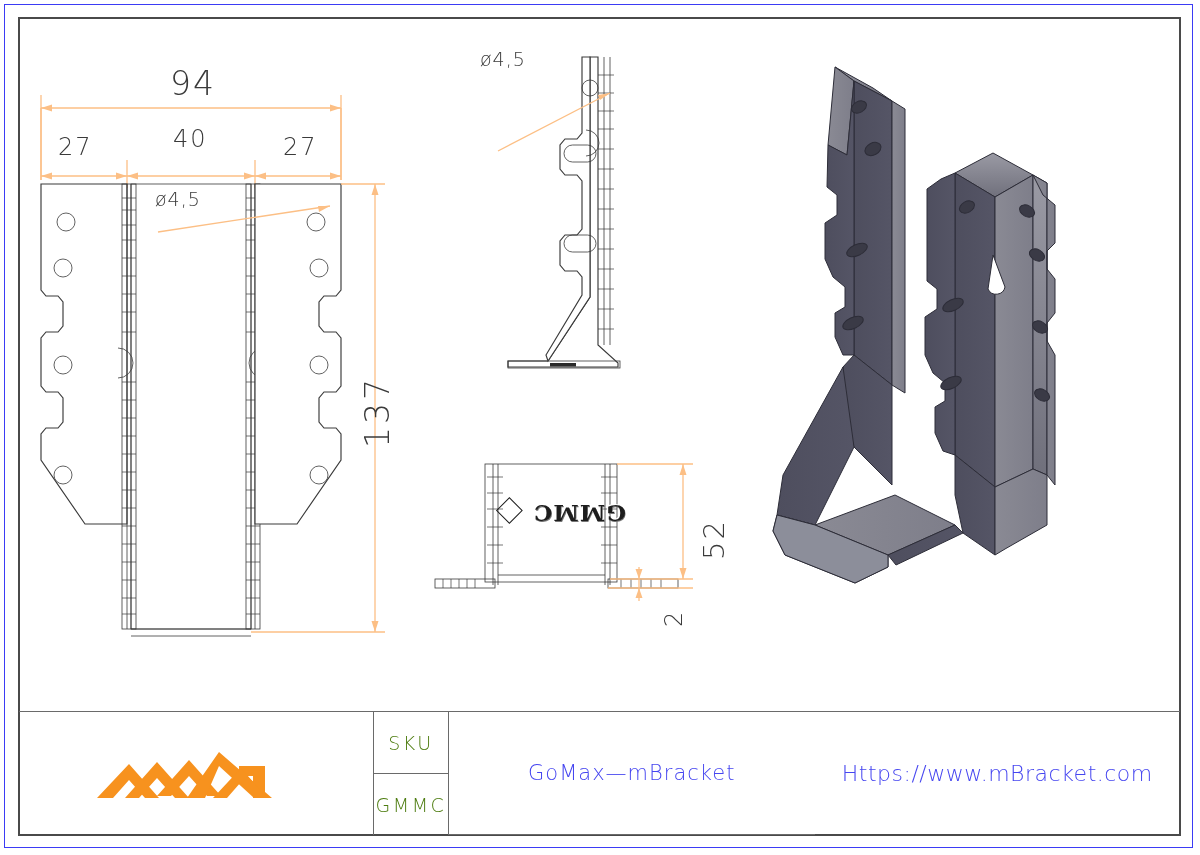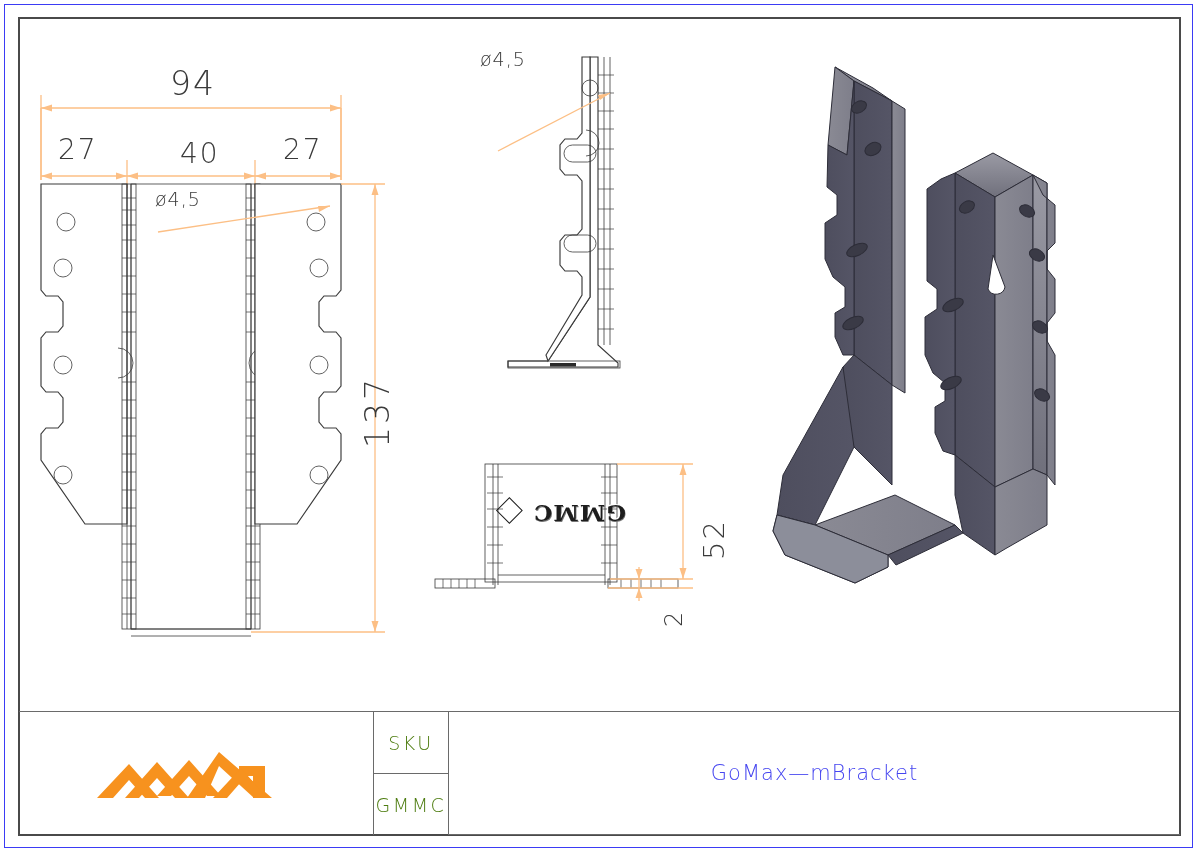--- a/index.html
+++ b/index.html
@@ -35,21 +35,21 @@
 
   
   .logo-wrap{display:flex;flex-direction:column;align-items:center;line-height:1;}
   .logo-text{font-family:"DejaVu Sans",sans-serif;font-weight:bold;font-size:44px;
              color:#111;letter-spacing:-1px;margin-top:-4px;}
 
   
   .dimtxt{position:absolute;font-family:"DejaVu Sans",sans-serif;font-weight:300;
           color:#3a3a3a;white-space:nowrap;}
   .d-94{font-size:33px;letter-spacing:2px;}
-  .d-seg{font-size:28px;letter-spacing:2px;}
+  .d-seg{font-size:24px;letter-spacing:2px;}
   .d-dia{font-size:19px;letter-spacing:1px;}
   .d-137{font-size:33px;letter-spacing:3px;transform:rotate(-90deg);transform-origin:left top;}
   .d-52{font-size:29px;letter-spacing:2px;transform:rotate(-90deg);transform-origin:left top;}
   .d-2{font-size:24px;letter-spacing:2px;transform:rotate(-90deg);transform-origin:left top;}
 
   svg{display:block;}
   .dimline{stroke:#fcbf85;stroke-width:1.3;fill:none;}
   .dimarrow{fill:#fcbf85;}
   .part{stroke:#3a3a3a;stroke-width:1.15;fill:#ffffff;}
   .partthin{stroke:#3a3a3a;stroke-width:0.8;fill:none;}
@@ -185,21 +185,21 @@
       <line class="dimline" x1="311" y1="104" x2="355" y2="104"></line>
       <line class="dimline" x1="221" y1="552" x2="355" y2="552"></line>
       <line class="dimline" x1="345" y1="104" x2="345" y2="552"></line>
       <polygon class="dimarrow" points="345,104 341.5,115 348.5,115"></polygon>
       <polygon class="dimarrow" points="345,552 341.5,541 348.5,541"></polygon>
     </g>
   </svg>
 
   <span class="dimtxt d-94" style="left:170px;top:64px;">94</span>
   <span class="dimtxt d-seg" style="left:58px;top:133px;">27</span>
-  <span class="dimtxt d-seg" style="left:173px;top:137px;margin-left:7px;">40</span>
+  <span class="dimtxt d-seg" style="left:173px;top:125px;">40</span>
   <span class="dimtxt d-seg" style="left:283px;top:133px;">27</span>
   <span class="dimtxt d-dia" style="left:155px;top:188px;">ø4,5</span>
   <span class="dimtxt d-137" style="left:358px;top:448px;">137</span>
 
   <svg style="position:absolute;left:470px;top:45px;" width="180" height="330" viewBox="0 0 180 330">
     <path class="part" d="M120,12 L120,252 L78,316 L38,316 L38,322 L148,322 L148,318
       L128,300 L128,12 Z"></path>
     <path class="part" d="M120,12 L120,252 L78,316 L76,310 L112,250
       L112,232 L107,226 L95,226 L90,220 L90,196 L95,190 L107,190 L112,184
       L112,136 L107,130 L95,130 L90,124 L90,100 L95,94 L107,94 L112,88 L112,12 Z"></path>
@@ -394,17 +394,20 @@
       <div class="tb-cell">
         <span class="cad-label">GMMC</span>
       </div>
     </div>
 
 
     <div class="tb-info">
       <div class="tb-cell top">
         <span class="cad-blue brand-val">GoMax—mBracket</span>
       </div>
+      <div class="tb-cell">
+        <span class="cad-blue url-val">Https://www.mBracket.com</span>
+      </div>
     </div>
 
   </div>
 
 </div>
 
 </body></html>

